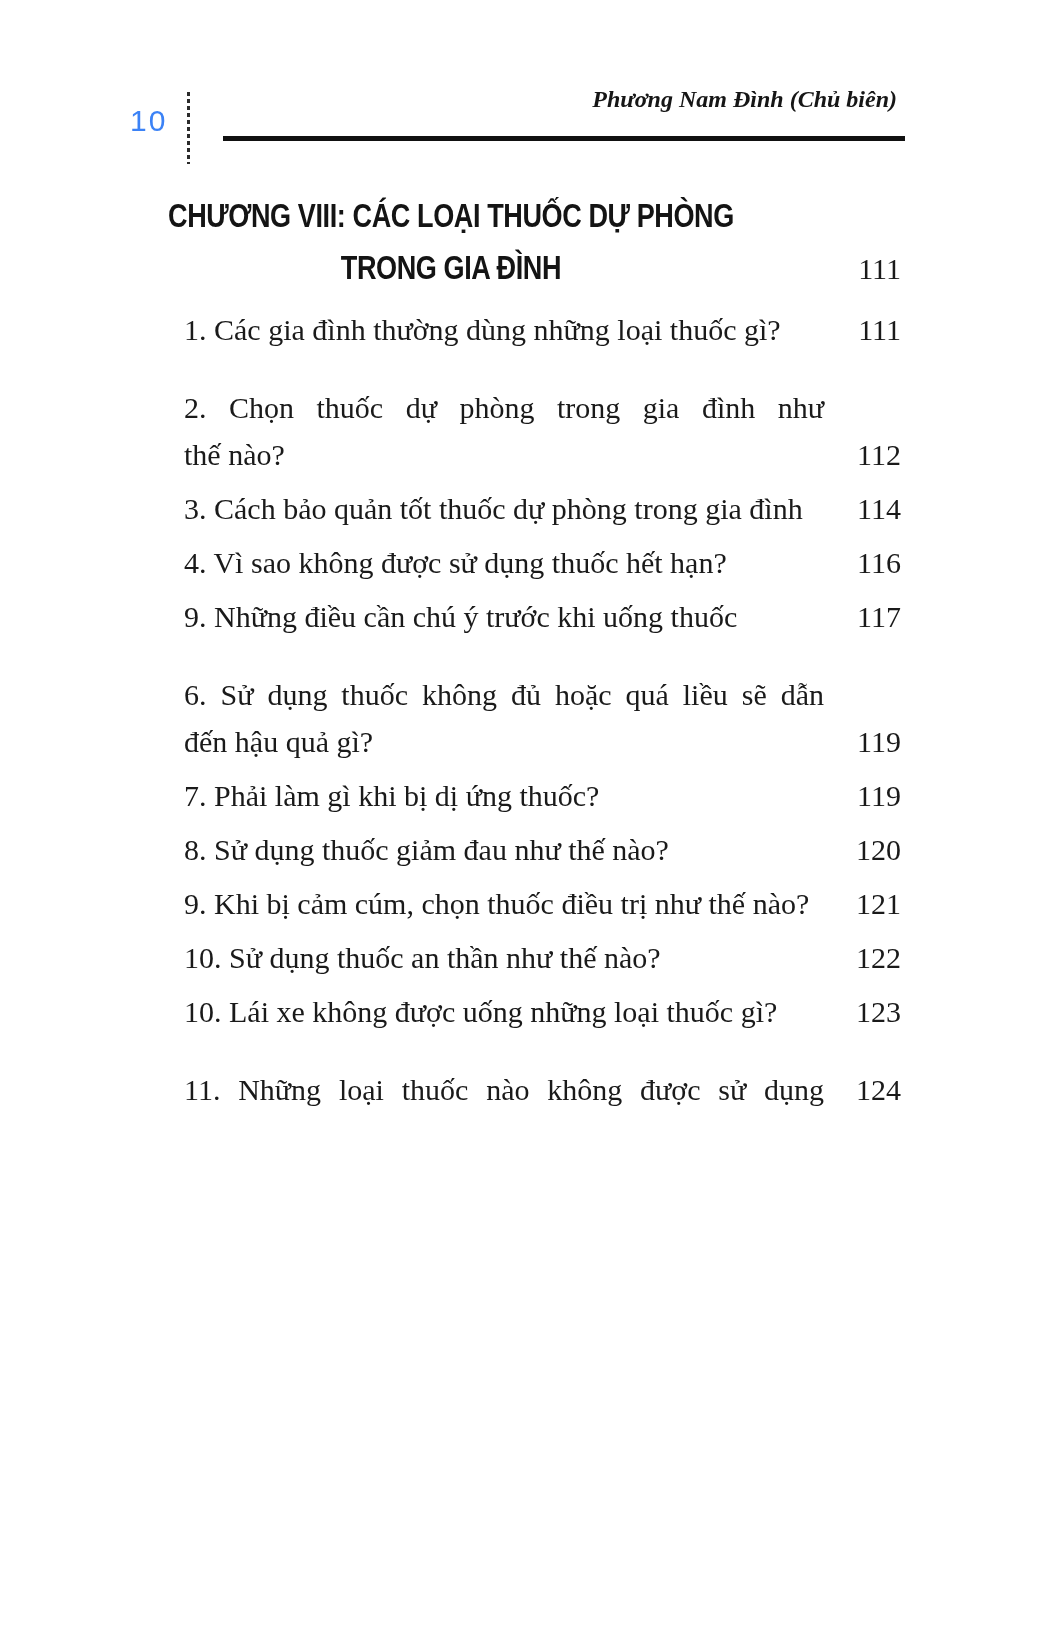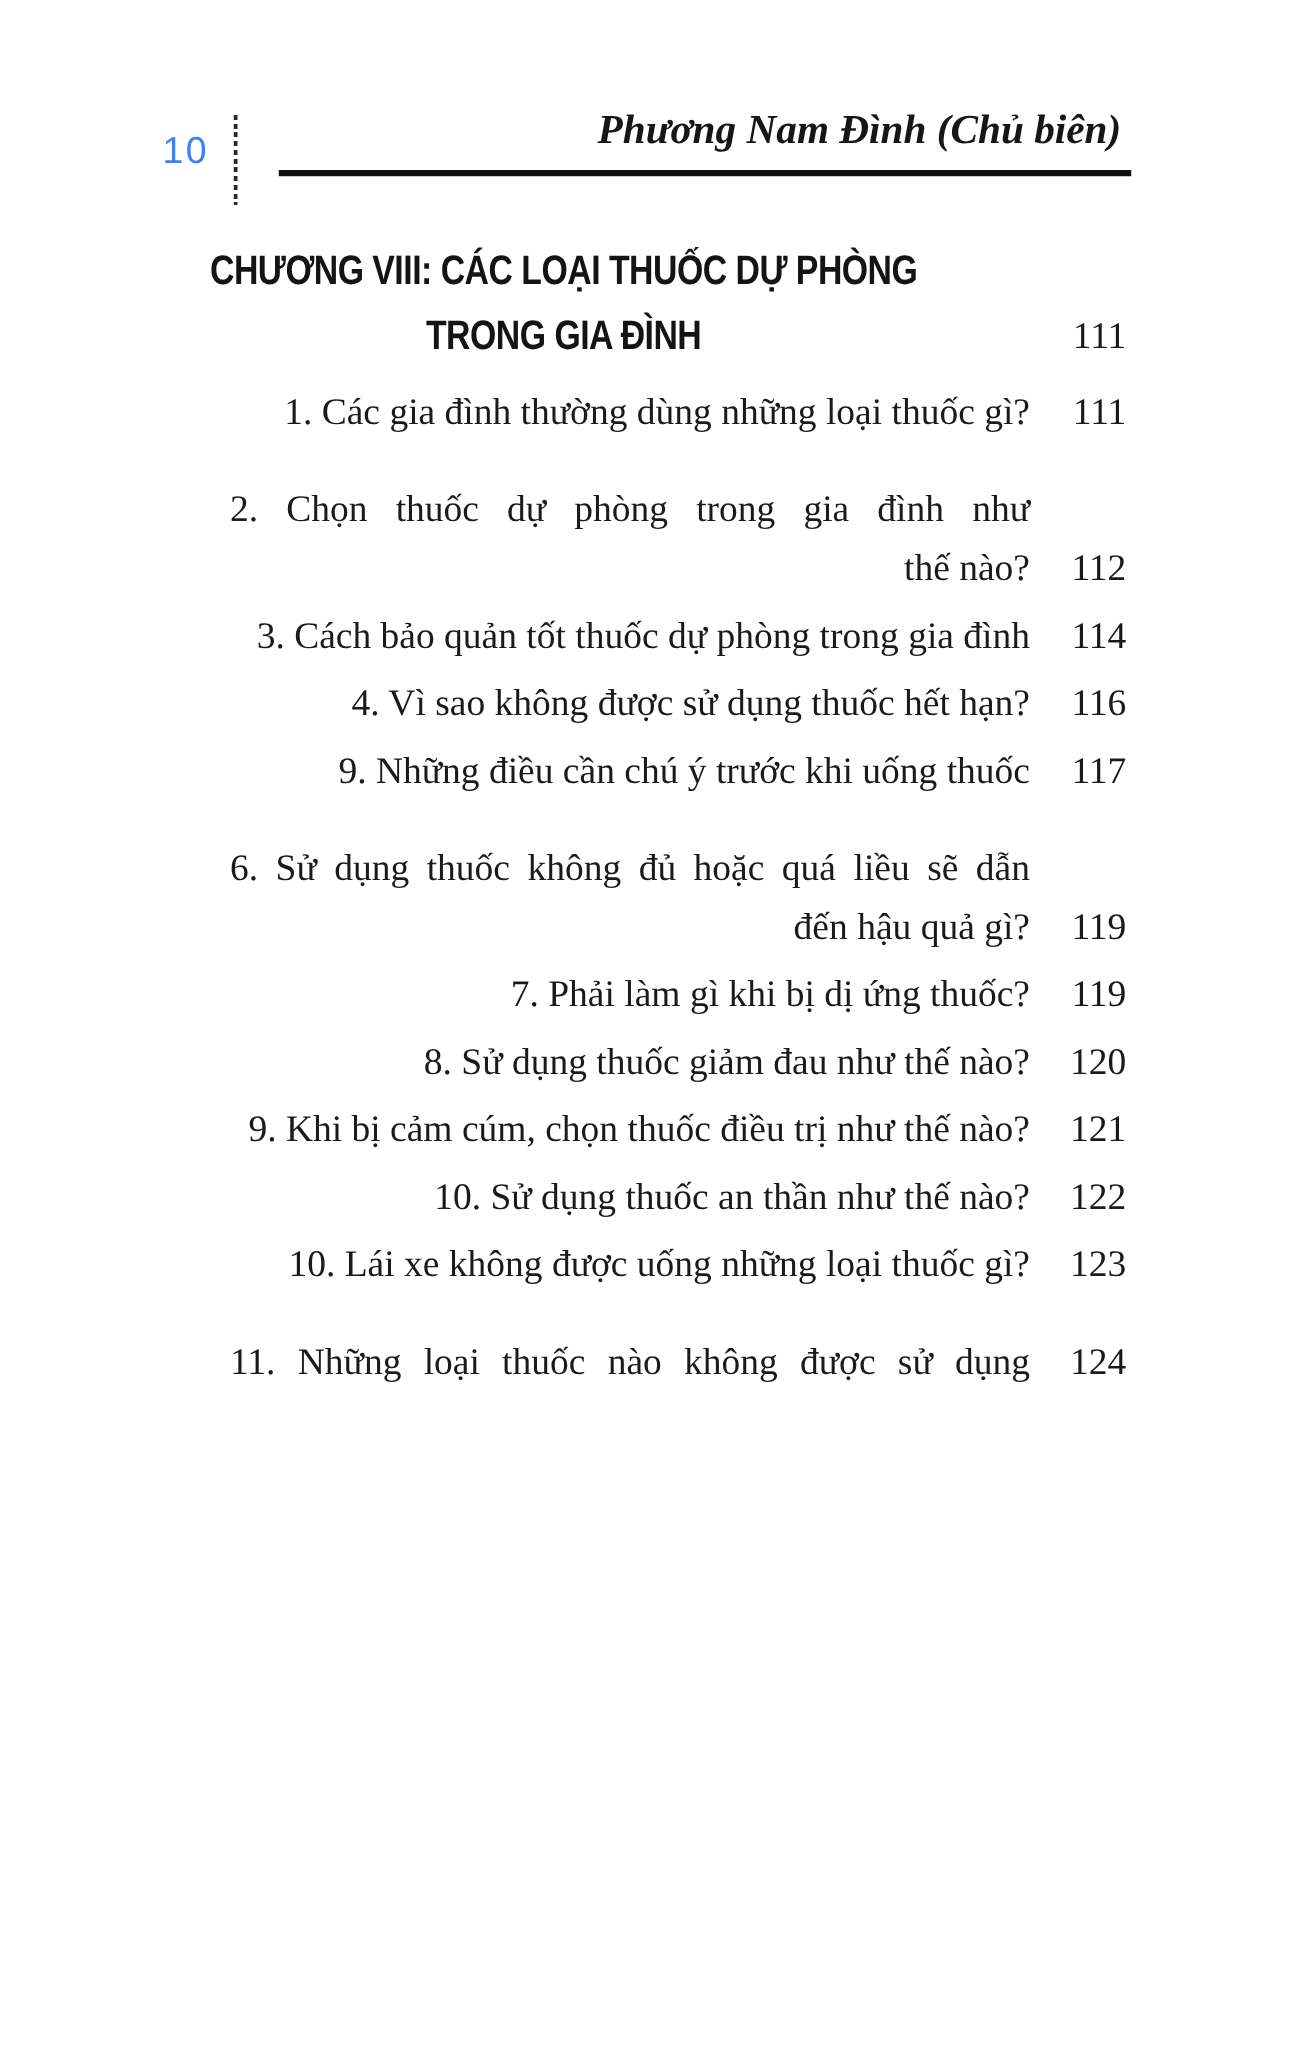--- a/index.html
+++ b/index.html
@@ -32,21 +32,21 @@
     height: 72px;
     background: repeating-linear-gradient(180deg, #2b2b2b 0 4px, transparent 4px 7px);
   }
   .running-header {
     position: absolute;
     right: 143px;
     top: 86px;
     font-family: "Liberation Serif", serif;
     font-style: italic;
     font-weight: 700;
-    font-size: 33px;
+    font-size: 24px;
     white-space: nowrap;
     color: #161616;
   }
   .header-rule {
     position: absolute;
     left: 223px;
     top: 136px;
     width: 682px;
     height: 5px;
     background: #111111;
@@ -90,21 +90,21 @@
   .entry {
     display: flex;
     margin-bottom: 7px;
   }
   .entry-text {
     width: 640px;
     font-size: 30px;
     line-height: 47px;
     color: #1a1a1a;
   }
-  .entry-line { text-align: right; }
+  .entry-line { text-align: left; }
   .entry-line.stretch {
     text-align: justify;
     text-align-last: justify;
     margin-top: 24px;
   }
   .entry-page {
     flex: 1;
     text-align: right;
     align-self: flex-end;
     font-size: 30px;

